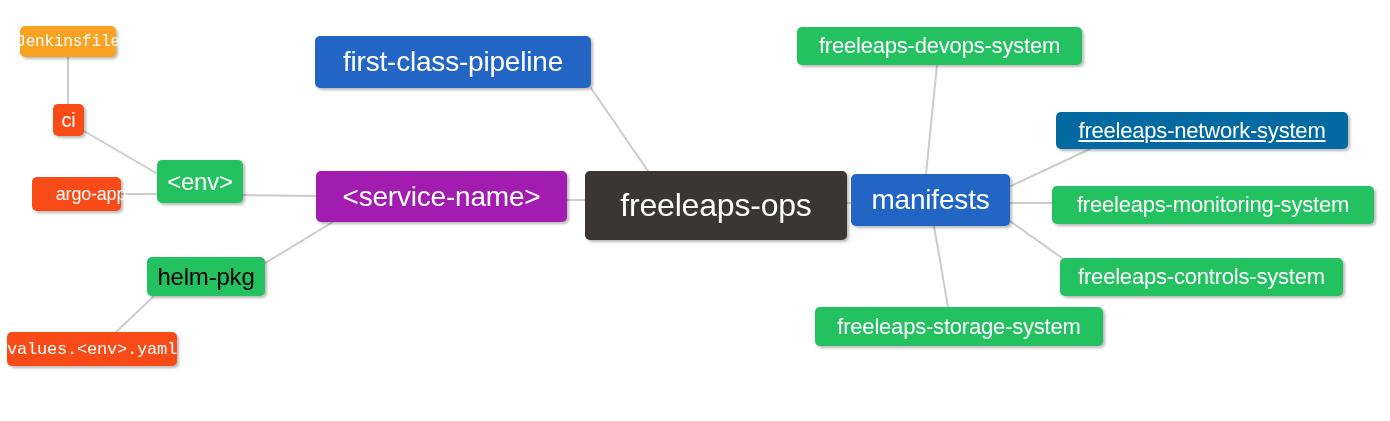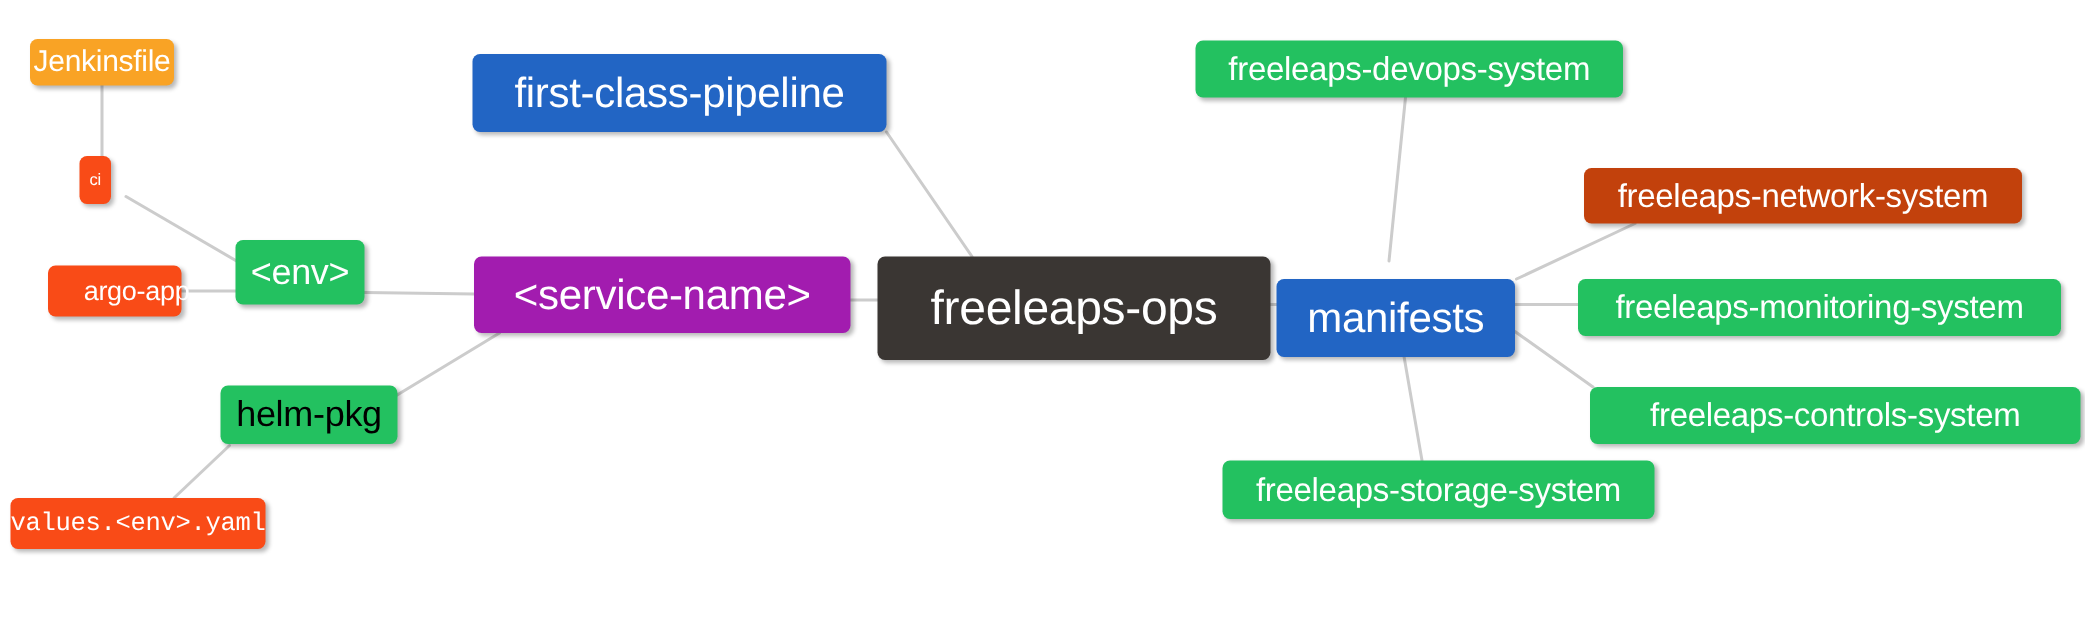--- a/index.html
+++ b/index.html
@@ -40,28 +40,28 @@
       <line x1="116" y1="332" x2="153" y2="297" stroke="#CCCCCC" stroke-width="2" stroke-linecap="round"></line>
       <line x1="591" y1="88" x2="648" y2="171" stroke="#CCCCCC" stroke-width="2" stroke-linecap="round"></line>
       <line x1="567" y1="200" x2="585" y2="200" stroke="#CCCCCC" stroke-width="2" stroke-linecap="round"></line>
       <line x1="845" y1="203" x2="853" y2="203" stroke="#CCCCCC" stroke-width="2" stroke-linecap="round"></line>
       <line x1="926" y1="174" x2="937" y2="65" stroke="#CCCCCC" stroke-width="2" stroke-linecap="round"></line>
       <line x1="1011" y1="186" x2="1090" y2="149" stroke="#CCCCCC" stroke-width="2" stroke-linecap="round"></line>
       <line x1="1010" y1="203" x2="1052" y2="203" stroke="#CCCCCC" stroke-width="2" stroke-linecap="round"></line>
       <line x1="1010" y1="221" x2="1062" y2="258" stroke="#CCCCCC" stroke-width="2" stroke-linecap="round"></line>
       <line x1="934" y1="226" x2="948" y2="307" stroke="#CCCCCC" stroke-width="2" stroke-linecap="round"></line>
     </svg>
-<div class="node" style="left: 20px; top: 26px; width: 96px; height: 31px; font-size: 20px; background: rgb(249, 163, 37); color: rgb(255, 255, 255);">Jenkinsfile</div>
-    <div class="node" style="left: 53px; top: 104px; width: 21px; height: 32px; font-size: 11px; background: rgb(249, 75, 23); color: rgb(255, 255, 255);">ci</div>
+<div class="node" style="left: 20px; top: 26px; width: 96px; height: 31px; font-size: 16px; background: rgb(249, 163, 37); color: rgb(255, 255, 255); font-family: Liberation Mono, monospace;">Jenkinsfile</div>
+    <div class="node" style="left: 53px; top: 104px; width: 31px; height: 32px; font-size: 20px; background: rgb(249, 75, 23); color: rgb(255, 255, 255);">ci</div>
     <div class="node" style="left: 32px; top: 177px; width: 89px; height: 34px; font-size: 18px; background: rgb(249, 75, 23); color: rgb(255, 255, 255); padding-left: 29px;">argo-app</div>
     <div class="node" style="left: 157px; top: 160px; width: 86px; height: 43px; font-size: 24px; background: rgb(35, 193, 96); color: rgb(255, 255, 255);">&lt;env&gt;</div>
     <div class="node" style="left: 147px; top: 257px; width: 118px; height: 39px; font-size: 24px; background: rgb(35, 193, 96); color: #000000;">helm-pkg</div>
     <div class="node" style="left: 7px; top: 332px; width: 170px; height: 34px; font-size: 17px; background: rgb(249, 75, 23); color: rgb(255, 255, 255); font-family: Liberation Mono, monospace;">values.&lt;env&gt;.yaml</div>
     <div class="node" style="left: 315px; top: 36px; width: 276px; height: 52px; font-size: 28px; background: rgb(34, 101, 196); color: rgb(255, 255, 255);">first-class-pipeline</div>
     <div class="node" style="left: 316px; top: 171px; width: 251px; height: 51px; font-size: 28px; background: #a21caf; color: rgb(255, 255, 255);">&lt;service-name&gt;</div>
     <div class="node" style="left: 585px; top: 171px; width: 262px; height: 69px; font-size: 32px; background: rgb(58, 54, 51); color: rgb(255, 255, 255);">freeleaps-ops</div>
-    <div class="node" style="left: 851px; top: 174px; width: 159px; height: 52px; font-size: 28px; background: rgb(34, 101, 196); color: rgb(255, 255, 255); margin-top: 12px;">manifests</div>
+    <div class="node" style="left: 851px; top: 174px; width: 159px; height: 52px; font-size: 28px; background: rgb(34, 101, 196); color: rgb(255, 255, 255);">manifests</div>
     <div class="node" style="left: 797px; top: 27px; width: 285px; height: 38px; font-size: 22px; background: rgb(35, 193, 96); color: rgb(255, 255, 255);">freeleaps-devops-system</div>
-    <div class="node" style="left: 1056px; top: 112px; width: 292px; height: 37px; font-size: 22px; background: #c2410c; color: rgb(255, 255, 255);">freeleaps-network-system</div>
+    <div class="node" style="left: 1056px; top: 112px; width: 292px; height: 37px; font-size: 22px; background: #0369a1; color: rgb(255, 255, 255); text-decoration: underline;">freeleaps-network-system</div>
     <div class="node" style="left: 1052px; top: 186px; width: 322px; height: 38px; font-size: 22px; background: rgb(35, 193, 96); color: rgb(255, 255, 255);">freeleaps-monitoring-system</div>
-    <div class="node" style="left: 1060px; top: 258px; width: 327px; height: 38px; font-size: 22px; background: rgb(35, 193, 96); color: rgb(255, 255, 255);">freeleaps-controls-system</div>
+    <div class="node" style="left: 1060px; top: 258px; width: 283px; height: 38px; font-size: 22px; background: rgb(35, 193, 96); color: rgb(255, 255, 255);">freeleaps-controls-system</div>
     <div class="node" style="left: 815px; top: 307px; width: 288px; height: 39px; font-size: 22px; background: rgb(35, 193, 96); color: rgb(255, 255, 255);">freeleaps-storage-system</div>
   </div>
 
 </body></html>

